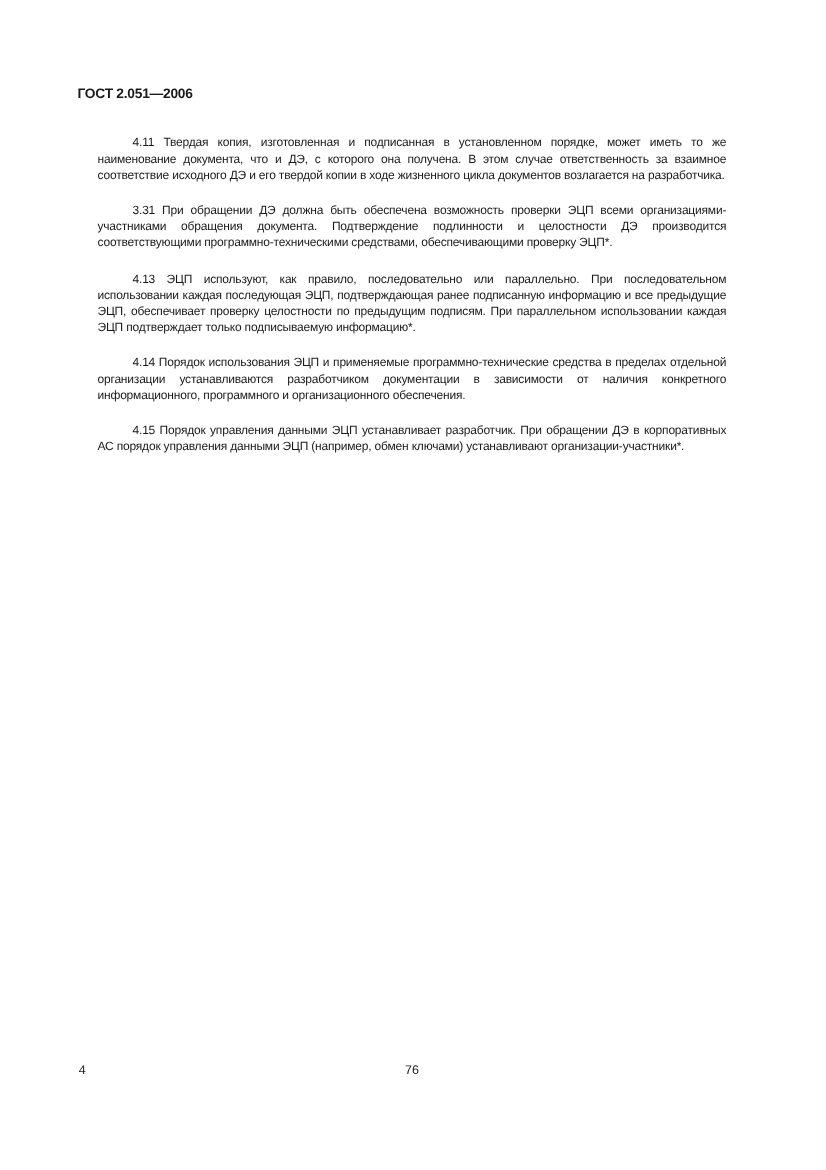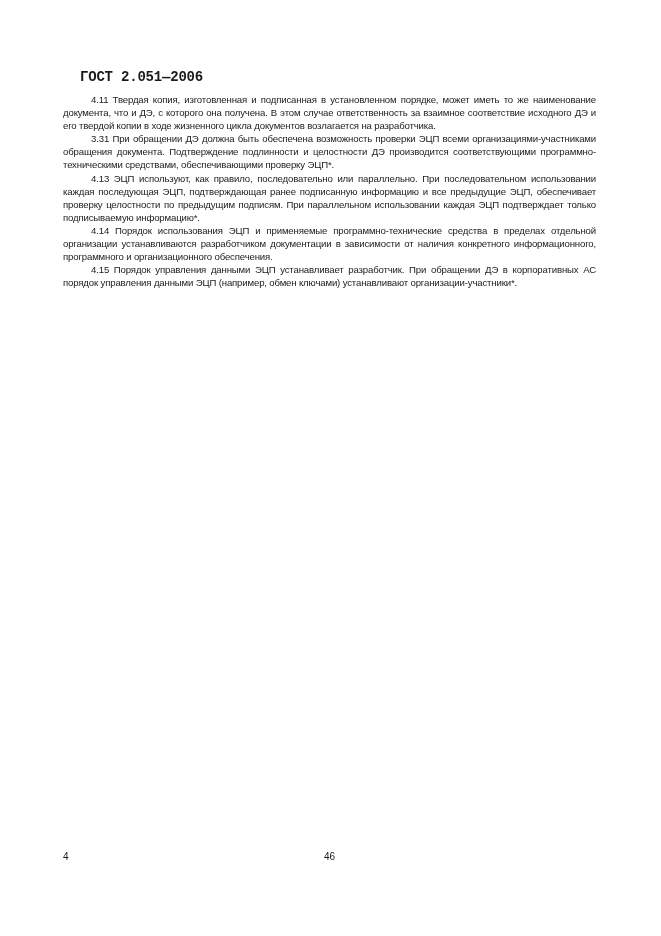--- a/index.html
+++ b/index.html
@@ -1,29 +1,29 @@
 <!DOCTYPE html>
 <html><head>
   <meta charset="utf-8">
   <style>
     html, body { margin: 0; padding: 0; background: #ffffff; }
     body { width: 661px; height: 936px; position: relative; overflow: hidden; font-family: "Liberation Sans", sans-serif; color: #1a1a1a; }
-    .header { position: absolute; left: 80px; top: 69px; font-size: 14px; font-weight: bold; letter-spacing: -0.2px; font-family: Liberation Mono, monospace; }
+    .header { position: absolute; left: 62px; top: 69px; font-size: 11px; font-weight: bold; letter-spacing: -0.2px; }
     .body { position: absolute; left: 63px; top: 93px; width: 533px; font-size: 9.6px; line-height: 13.1px; text-align: justify; letter-spacing: -0.15px; }
-    .body p { margin: 0; text-indent: 28px; }
+    .body p { margin: 15px; text-indent: 28px; }
     .footer-left { position: absolute; left: 63px; top: 851px; font-size: 10px; }
     .footer-center { position: absolute; left: 324px; top: 851px; font-size: 10px; }
   </style>
 </head>
 <body>
 
 <div class="header">ГОСТ 2.051—2006</div>
 
 <div class="body">
   <p>4.11  Твердая копия, изготовленная и подписанная в установленном порядке, может иметь то же наименование документа, что и ДЭ, с которого она получена. В этом случае ответственность за взаимное соответствие исходного ДЭ и его твердой копии в ходе жизненного цикла документов возлагается на разработчика.</p>
   <p>3.31 При обращении ДЭ должна быть обеспечена возможность проверки ЭЦП всеми организациями-участниками обращения документа. Подтверждение подлинности и целостности ДЭ производится соответствующими программно-техническими средствами, обеспечивающими проверку ЭЦП*.</p>
   <p>4.13 ЭЦП используют, как правило, последовательно или параллельно. При последовательном использовании каждая последующая ЭЦП, подтверждающая ранее подписанную информацию и все предыдущие ЭЦП, обеспечивает проверку целостности по предыдущим подписям. При параллельном использовании каждая ЭЦП подтверждает только подписываемую информацию*.</p>
   <p>4.14 Порядок использования ЭЦП и применяемые программно-технические средства в пределах отдельной организации устанавливаются разработчиком документации в зависимости от наличия конкретного информационного, программного и организационного обеспечения.</p>
   <p>4.15 Порядок управления данными ЭЦП устанавливает разработчик. При обращении ДЭ в корпоративных АС порядок управления данными ЭЦП (например, обмен ключами) устанавливают организации-участники*.</p>
 </div>
 
 <div class="footer-left">4</div>
-<div class="footer-center">46</div>
+<div class="footer-center">76</div>
 
 </body></html>

